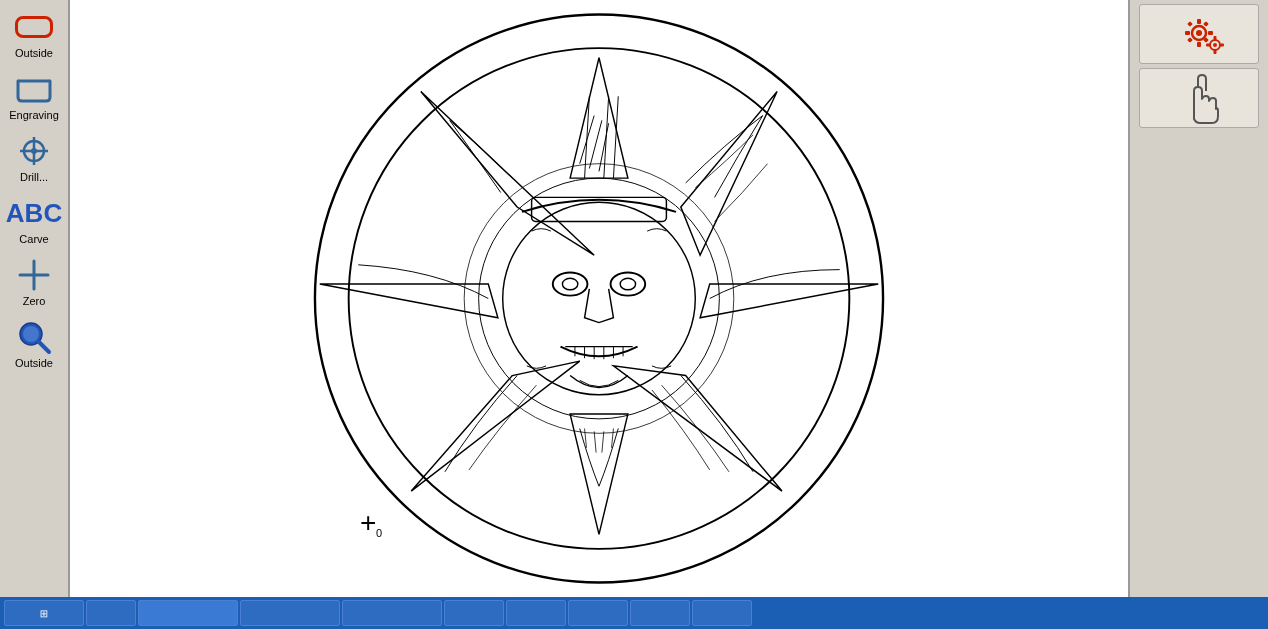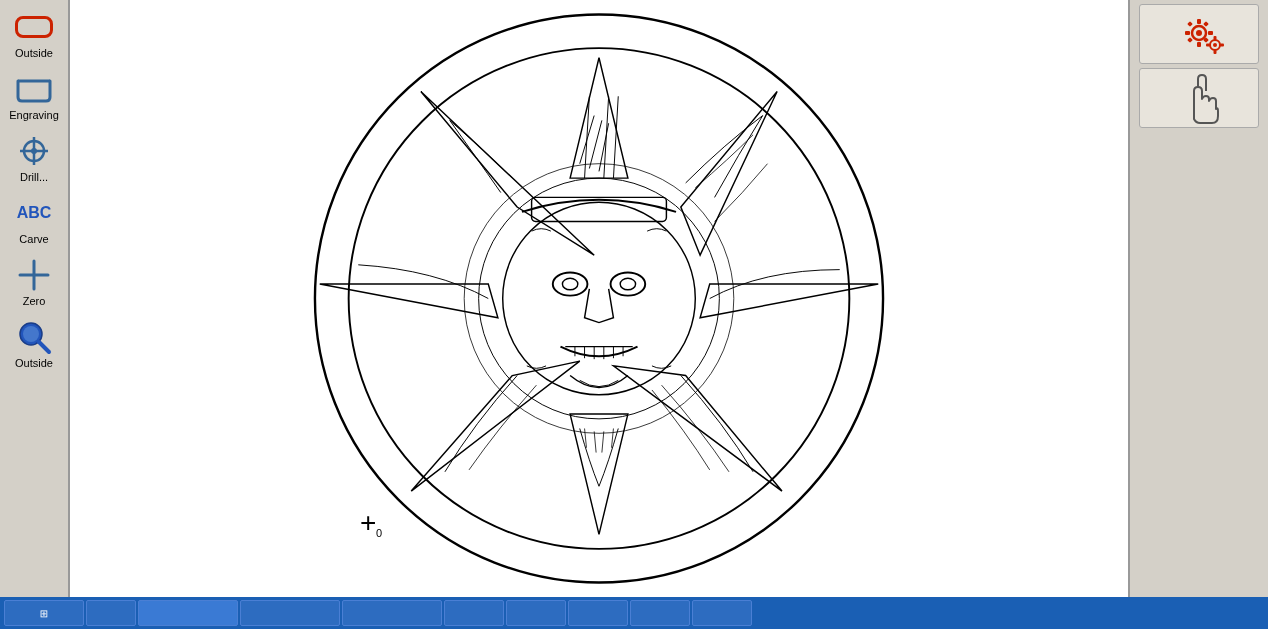--- a/index.html
+++ b/index.html
@@ -52,21 +52,21 @@
     .outside-icon {
       width: 38px;
       height: 22px;
       border: 3px solid #cc2200;
       border-radius: 8px;
       background: transparent;
     }
 
     
     .text-icon {
-      font-size: 16px;
+      font-size: 26px;
       font-weight: bold;
       color: #2255bb;
       font-family: Arial, sans-serif;
       line-height: 1;
     }
 
     
     .right-panel {
       width: 140px;
       background: #d4d0c8;

